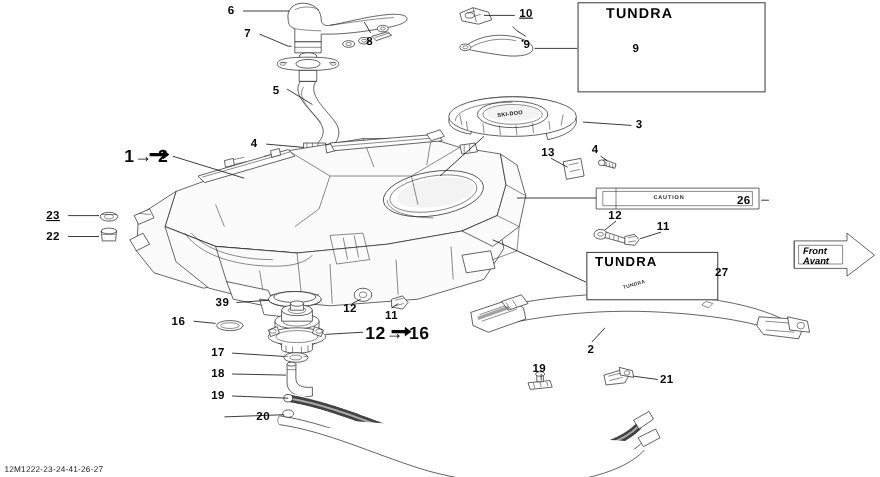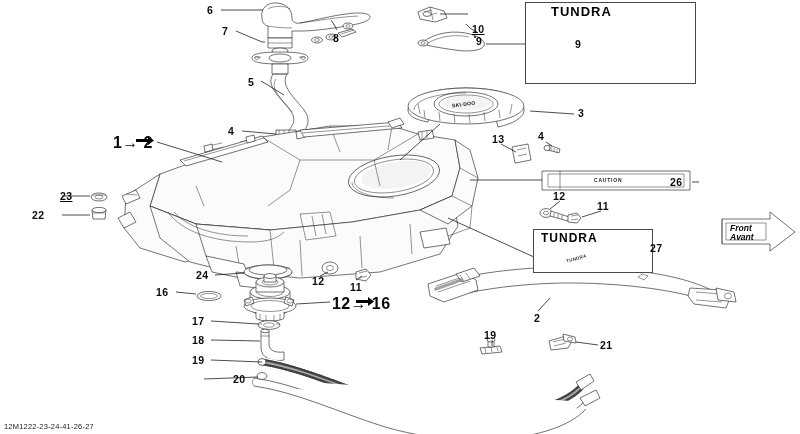--- a/index.html
+++ b/index.html
@@ -487,35 +487,35 @@
   <div class="caution-text" style="left:594px;top:177px;">CAUTION</div>
   <div class="decalword" style="left:566px;top:256px;">TUNDRA</div>
   <div class="capword" style="left:452px;top:101px;">SKI-DOO</div>
 
   <div class="frontarrow-text" style="left:730px;top:224px;text-align:right;">Front</div>
   <div class="frontarrow-text" style="left:730px;top:233px;">Avant</div>
 
   <div class="callout" style="left:207px;top:5px;">6</div>
   <div class="callout" style="left:222px;top:26px;">7</div>
   <div class="callout" style="left:333px;top:33px;">8</div>
-  <div class="callout" style="left:472px;top:24px;text-decoration:underline;">10</div>
+  <div class="callout" style="left:472px;top:7px;text-decoration:underline;">10</div>
   <div class="callout" style="left:476px;top:36px;">9</div>
   <div class="callout" style="left:248px;top:77px;">5</div>
   <div class="callout" style="left:228px;top:126px;">4</div>
   <div class="callout big" style="left:113px;top:135px;">1→ 2</div>
   <div class="callout" style="left:578px;top:108px;">3</div>
   <div class="callout" style="left:492px;top:134px;">13</div>
   <div class="callout" style="left:538px;top:131px;">4</div>
   <div class="callout" style="left:670px;top:177px;">26</div>
-  <div class="callout" style="left:60px;top:191px;text-decoration:underline;">23</div>
-  <div class="callout" style="left:32px;top:210px;">22</div>
+  <div class="callout" style="left:42px;top:191px;text-decoration:underline;">23</div>
+  <div class="callout" style="left:42px;top:210px;">22</div>
   <div class="callout" style="left:553px;top:191px;">12</div>
   <div class="callout" style="left:597px;top:201px;">11</div>
   <div class="callout" style="left:650px;top:243px;">27</div>
-  <div class="callout" style="left:196px;top:270px;">24</div>
+  <div class="callout" style="left:196px;top:270px;">39</div>
   <div class="callout" style="left:312px;top:276px;">12</div>
   <div class="callout" style="left:350px;top:282px;">11</div>
   <div class="callout" style="left:156px;top:287px;">16</div>
   <div class="callout big" style="left:332px;top:296px;">12→ 16</div>
   <div class="callout" style="left:534px;top:313px;">2</div>
   <div class="callout" style="left:192px;top:316px;">17</div>
   <div class="callout" style="left:192px;top:335px;">18</div>
   <div class="callout" style="left:484px;top:330px;">19</div>
   <div class="callout" style="left:600px;top:340px;">21</div>
   <div class="callout" style="left:192px;top:355px;">19</div>

